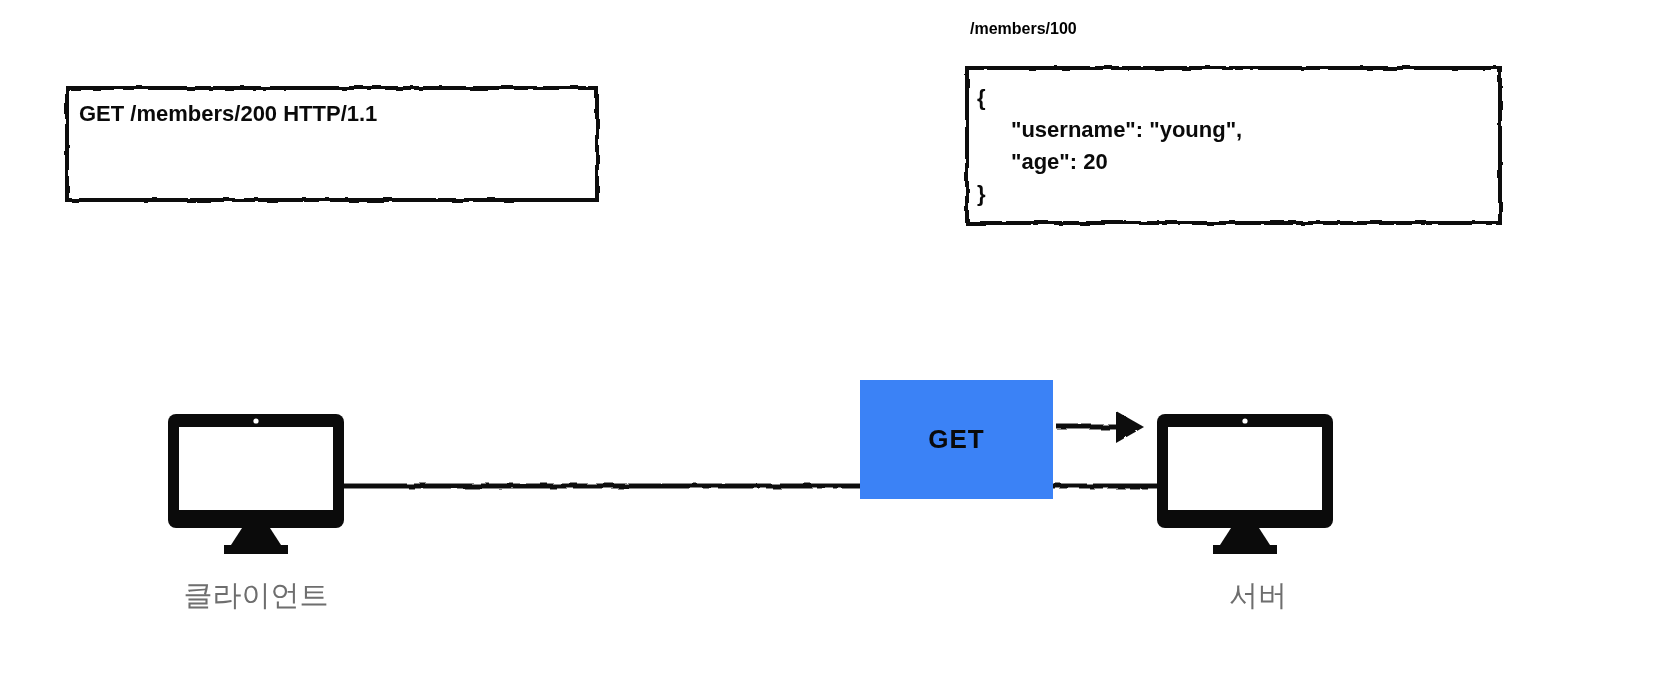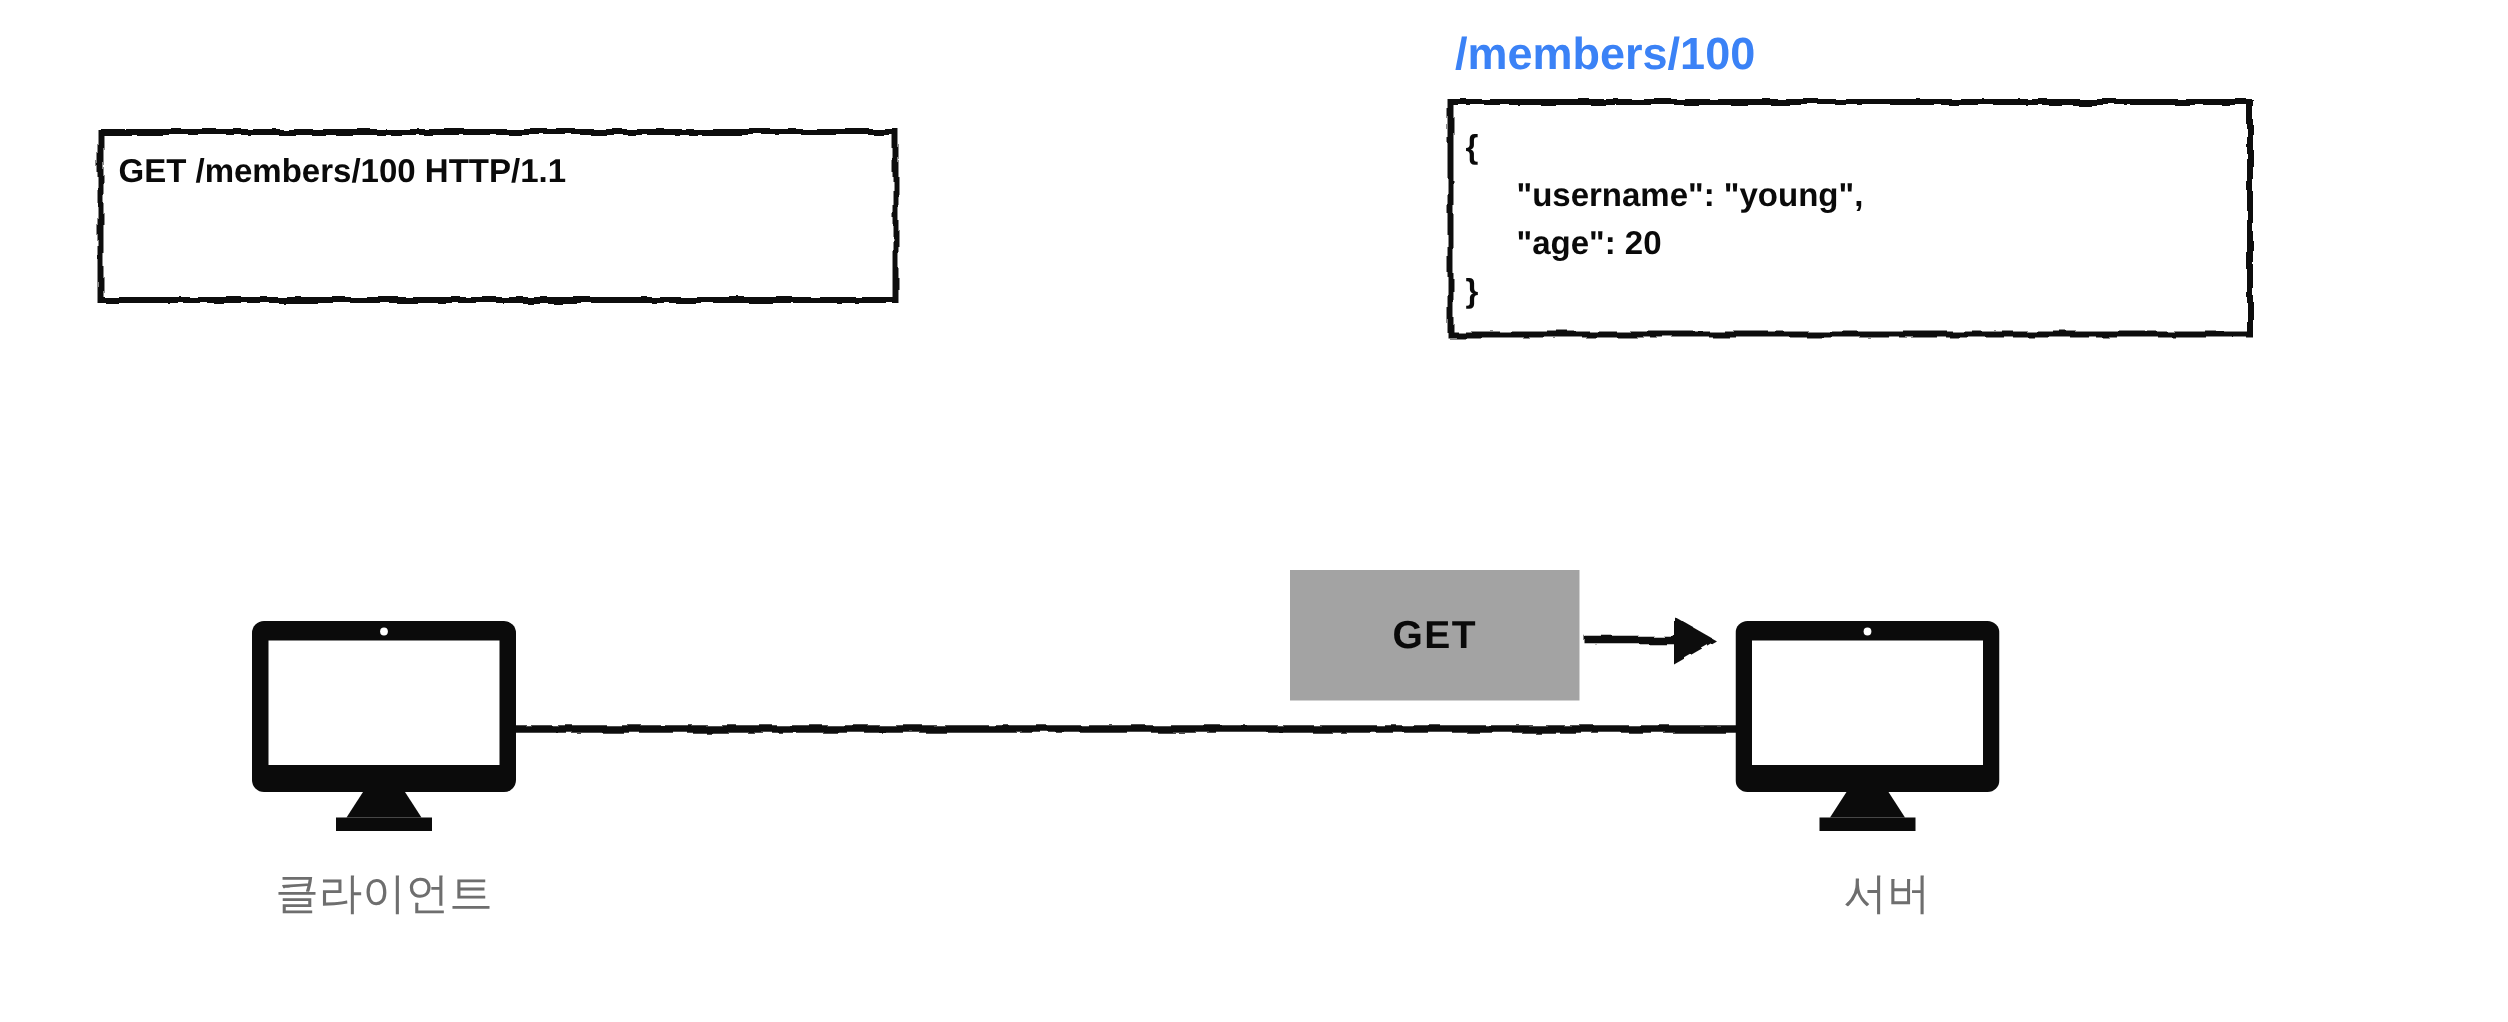--- a/index.html
+++ b/index.html
@@ -44,32 +44,32 @@
     height: 155px;
     padding: 14px 6px 0 10px;
     line-height: 32px;
   }
   .code-line { white-space: pre; }
   .code-line.indent { padding-left: 34px; }
   .response-title {
     position: absolute;
     left: 970px;
     top: 20px;
-    font-size: 30px;
+    font-size: 16px;
     font-weight: bold;
-    color: #3b82f6;
+    color: #000000;
     white-space: pre;
   }
   .get-badge {
     position: absolute;
     left: 860px;
     top: 380px;
     width: 193px;
-    height: 87px;
-    background: #a3a3a3;
+    height: 119px;
+    background: #3b82f6;
     color: #0a0a0a;
     font-size: 26px;
     font-weight: bold;
     display: flex;
     align-items: center;
     justify-content: center;
     letter-spacing: 1px;
   }
   .node-label {
     position: absolute;
@@ -108,21 +108,21 @@
       <line x1="341" y1="486" x2="1160" y2="486" stroke-width="5"></line>
       <line x1="1057" y1="427" x2="1120" y2="427" stroke-width="5"></line>
       <polygon points="1116,411 1144,427 1116,443" fill="#101010" stroke="none"></polygon>
     </g>
 
     <use href="#monitor" x="168" y="414" width="176" height="140"></use>
     <use href="#monitor" x="1157" y="414" width="176" height="140"></use>
   </svg>
 
   <div class="sketch-box request-box">
-    <div class="code-line">GET /members/100 HTTP/1.1</div>
+    <div class="code-line">GET /members/200 HTTP/1.1</div>
   </div>
 
   <div class="response-title">/members/100</div>
 
   <div class="sketch-box response-box">
     <div class="code-line">{</div>
     <div class="code-line indent">"username": "young",</div>
     <div class="code-line indent">"age": 20</div>
     <div class="code-line">}</div>
   </div>

